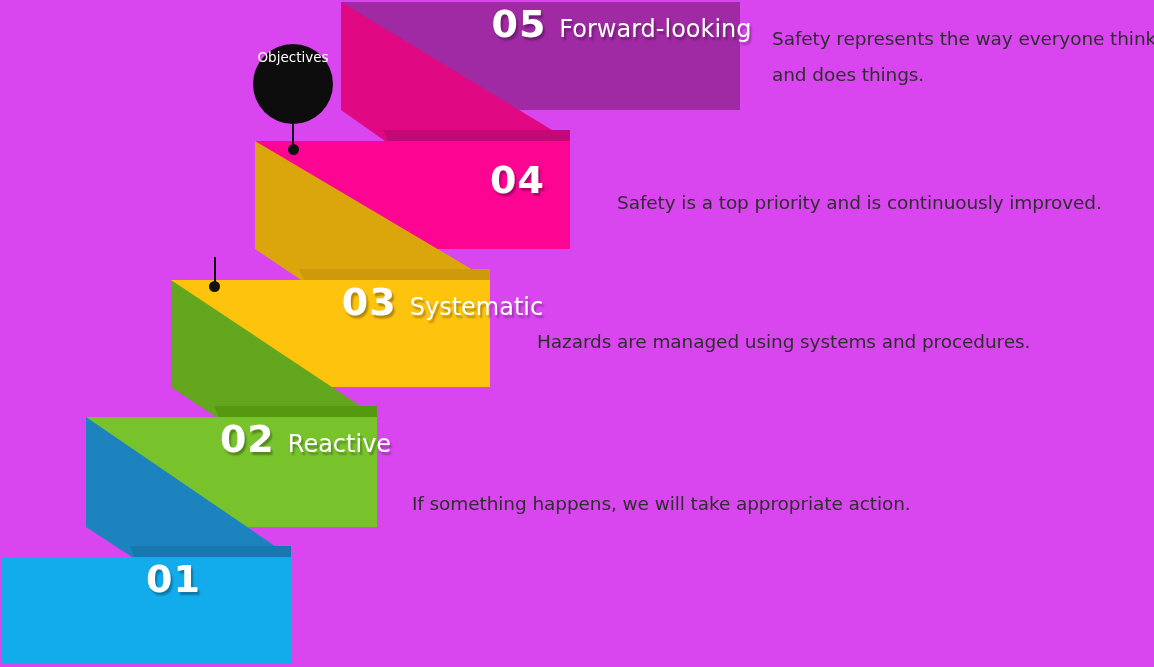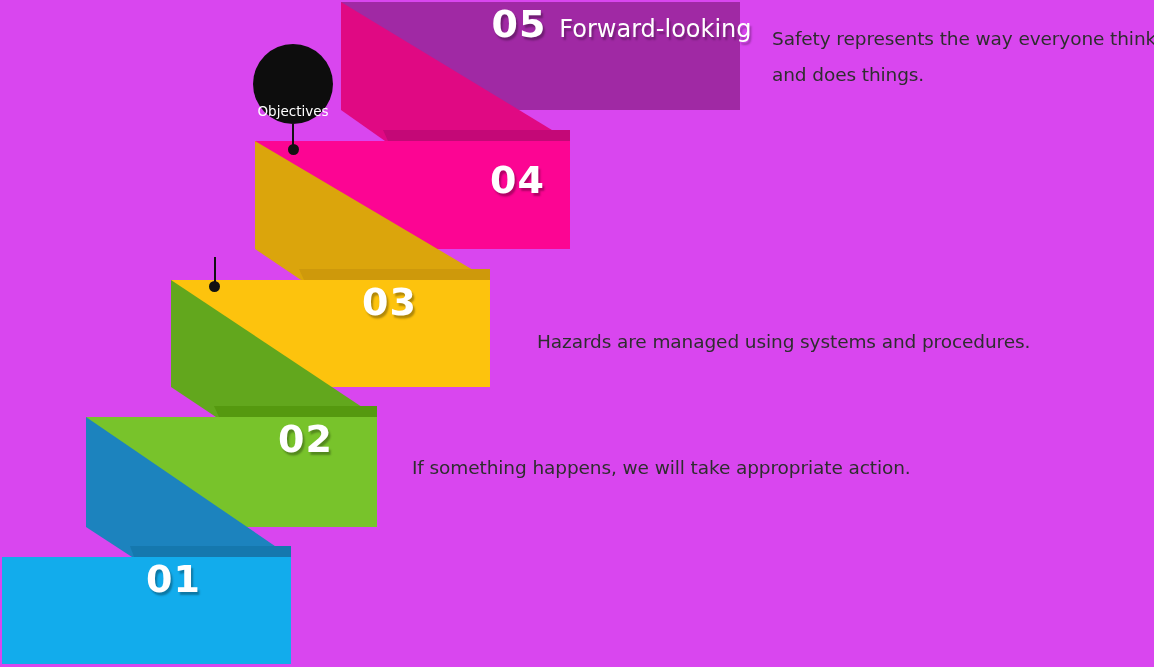--- a/index.html
+++ b/index.html
@@ -40,21 +40,21 @@
   }
   .marker{
     position:absolute;
     width:80px;height:80px;
     border-radius:50%;
     background:#0D0D0D;
     color:#ffffff;
     display:flex;
     flex-direction:column;
     align-items:center;
-    justify-content:flex-end;
+    justify-content:flex-start;
     text-align:center;
     font-size:13.5px;
     line-height:26px;
     z-index:5;
   }
   .connector-line{
     position:absolute;
     width:2px;
     background:#111111;
     z-index:4;
@@ -93,33 +93,36 @@
     <rect x="2" y="557" width="289" height="107" fill="#12ACEC"></rect>
   </svg>
 
   <div class="band-text" style="left:341px;top:2px;width:399px;height:108px;padding-left:81px;">
     <span class="band-num">05</span>
     <span class="band-label">Forward-looking</span>
   </div>
   <div class="band-text" style="left:255px;top:158px;width:315px;height:108px;padding-left:105px;">
     <span class="band-num">04</span>
   </div>
-  <div class="band-text" style="left:171px;top:280px;width:319px;height:107px;padding-left:59px;">
+  <div class="band-text" style="left:171px;top:280px;width:319px;height:107px;padding-left:112px;">
     <span class="band-num">03</span>
+    <span class="band-label">Systematic</span>
   </div>
   <div class="band-text" style="left:86px;top:417px;width:291px;height:110px;padding-left:74px;">
     <span class="band-num">02</span>
+    <span class="band-label">Reactive</span>
   </div>
   <div class="band-text" style="left:2px;top:557px;width:289px;height:130px;padding-left:27px;">
     <span class="band-num">01</span>
   </div>
 
   <div class="desc" style="left:772px;top:21px;width:395px;">Safety represents the way everyone thinks and does things.</div>
+  <div class="desc" style="left:617px;top:185px;white-space:nowrap;">Safety is a top priority and is continuously improved.</div>
   <div class="desc" style="left:537px;top:324px;white-space:nowrap;text-align:right;">Hazards are managed using systems and procedures.</div>
-  <div class="desc" style="left:412px;top:450px;white-space:nowrap;">If something happens, we will take appropriate action.</div>
+  <div class="desc" style="left:412px;top:486px;white-space:nowrap;">If something happens, we will take appropriate action.</div>
 
   <div class="marker" style="left: 253px; top: 44px; background: rgb(13, 13, 13);">
     <span>Objectives</span>
   </div>
   <div class="connector-line" style="left:292px;top:124px;height:23px;"></div>
   <div class="connector-dot" style="left:288px;top:144px;"></div>
 
   <div class="connector-line" style="left:214px;top:257px;height:26px;"></div>
   <div class="connector-dot" style="left:209px;top:281px;"></div>
 

